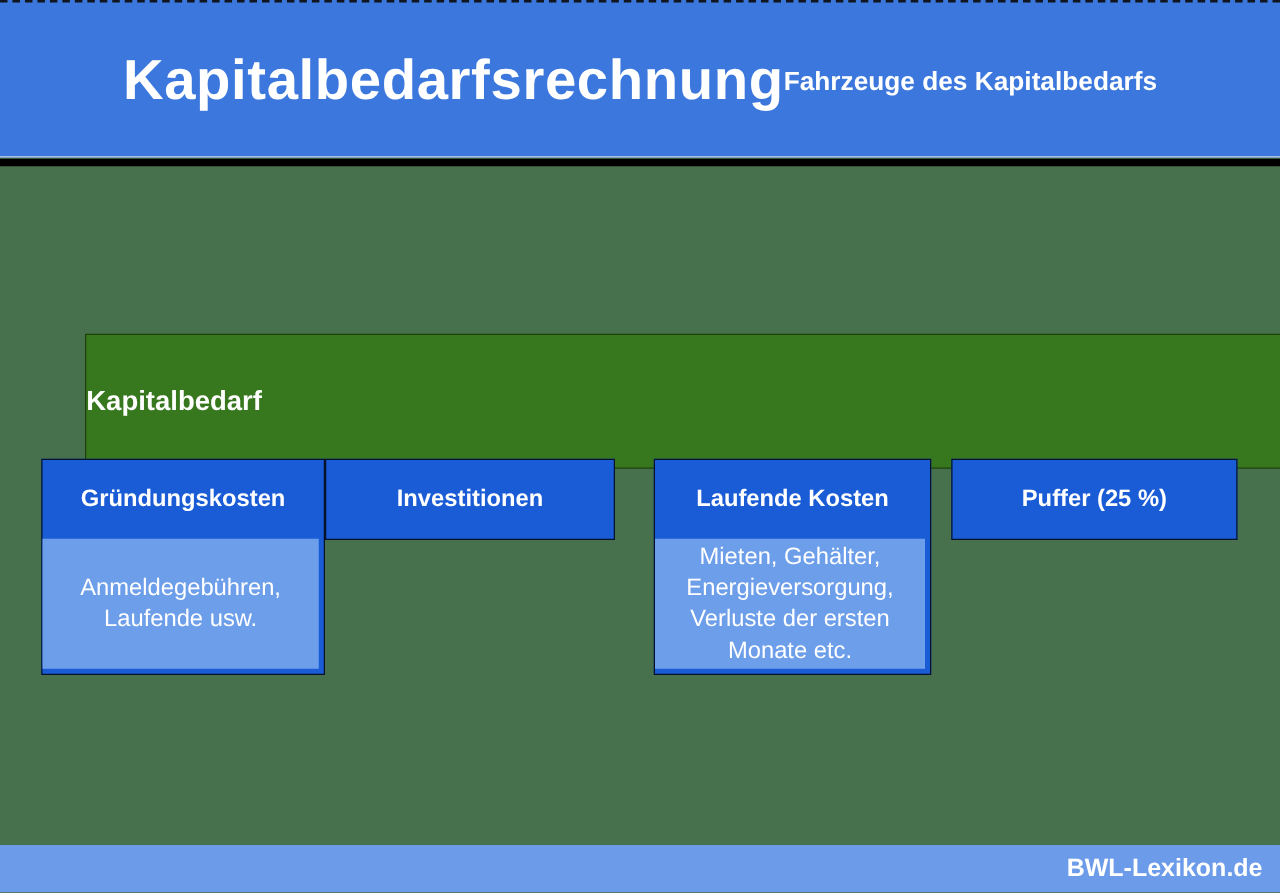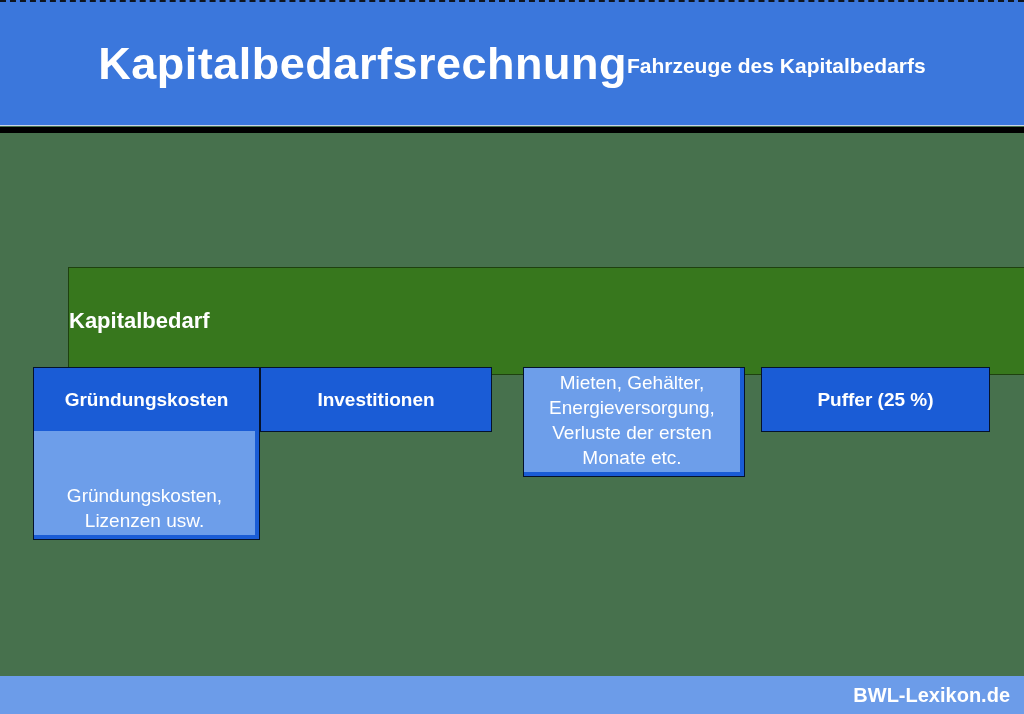--- a/index.html
+++ b/index.html
@@ -56,21 +56,21 @@
   .col3{left:523px;width:222px;}
   .col4{left:761px;width:229px;}
   .col-head{
     height:63px;
     display:flex;align-items:center;justify-content:center;
     font-size:19px;font-weight:bold;text-align:center;
   }
   .col-desc{
     height:104px;margin:0 4px 4px 0;
     background:var(--panel_light_blue,#6d9eea);
-    display:flex;align-items:flex-end;justify-content:center;
+    display:flex;align-items:center;justify-content:center;
     text-align:center;
     font-size:19px;line-height:25px;
     padding:2px 5px;
   }
   .footer{
     position:absolute;left:0;bottom:0;width:1024px;height:38px;
     background:var(--footer_blue,#6c9ce9);
     display:flex;align-items:center;justify-content:flex-end;
     padding-right:14px;
     font-size:20px;font-weight:bold;margin-top:44px;
@@ -88,31 +88,34 @@
 
 <div class="total-bar">
   <span>Kapitalbedarf</span>
 </div>
 
 <div class="col col1">
   <div class="col-head">
     <span>Gründungskosten</span>
   </div>
   <div class="col-desc">
-    <span>Gründungskosten, Lizenzen usw.</span>
+    <span>Anmeldegebühren, Laufende usw.</span>
   </div>
 </div>
 
 <div class="col col2">
   <div class="col-head">
     <span>Investitionen</span>
   </div>
 </div>
 
 <div class="col col3">
+  <div class="col-head">
+    <span>Laufende Kosten</span>
+  </div>
   <div class="col-desc">
     <span>Mieten, Gehälter, Energieversorgung, Verluste der ersten Monate etc.</span>
   </div>
 </div>
 
 <div class="col col4">
   <div class="col-head">
     <span>Puffer (25 %)</span>
   </div>
 </div>

